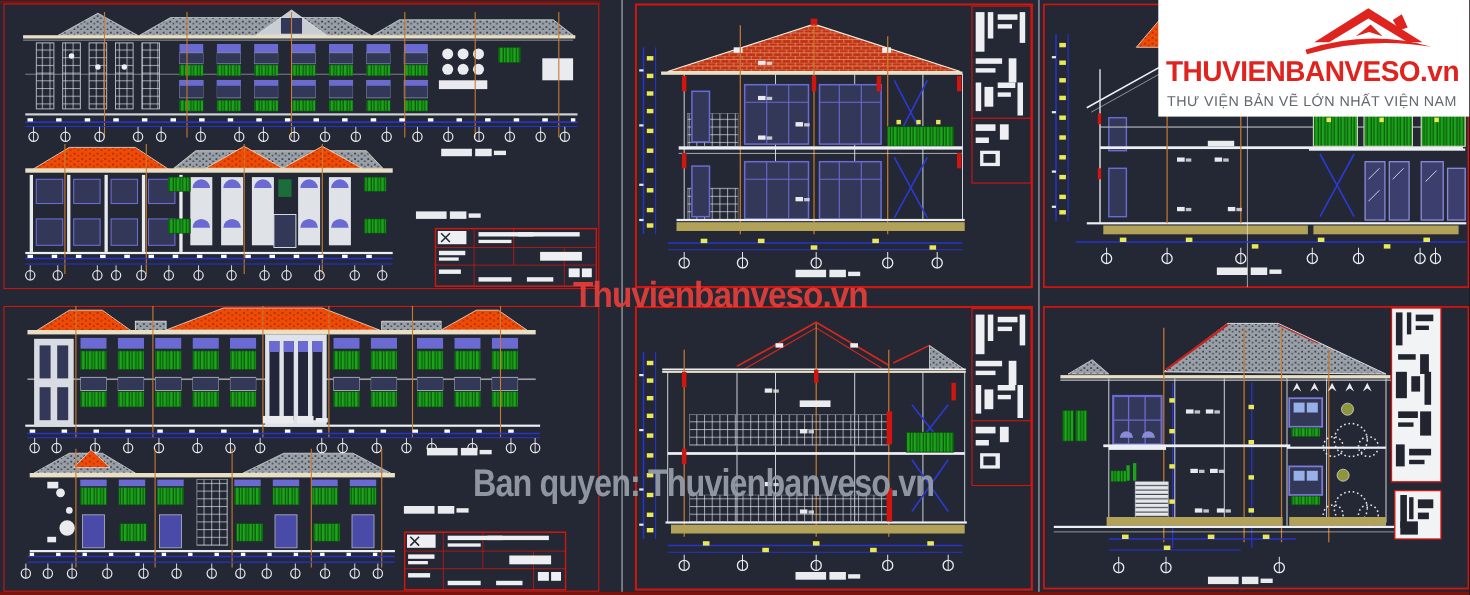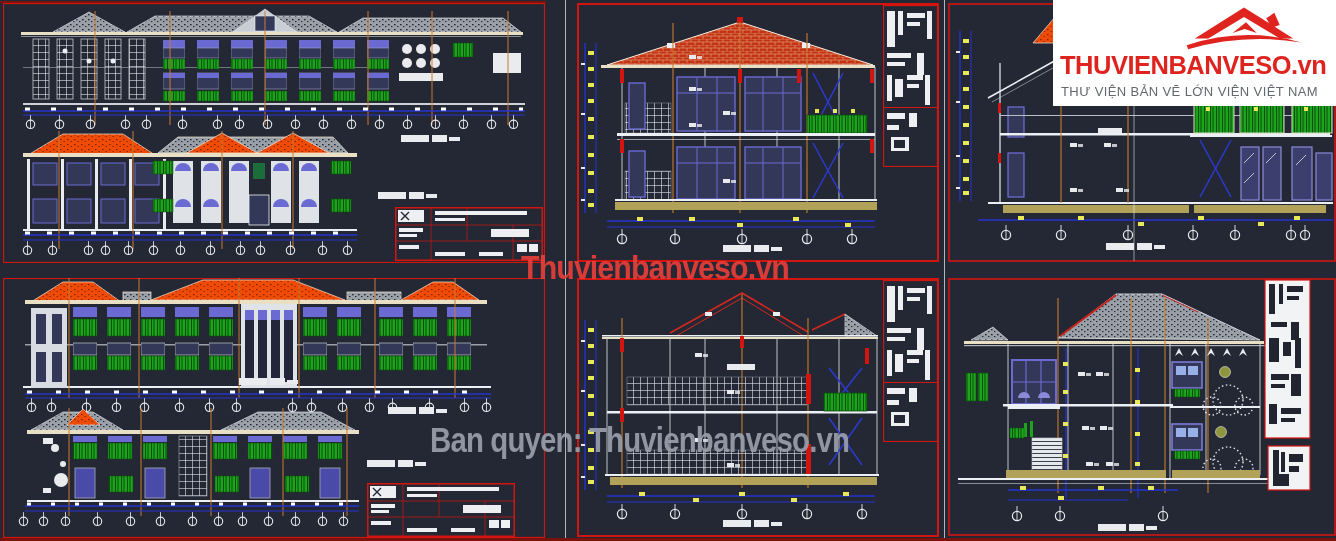--- a/index.html
+++ b/index.html
@@ -905,16 +905,16 @@
 <div id="wm-bottom">Ban quyen: Thuvienbanveso.vn</div>
 
 <div id="logo-box">
   <svg id="logo-icon" width="128" height="50" viewBox="0 0 190 70">
     <polygon points="22,52 95,6 168,52 148,52 95,20 42,52" fill="var(--c-logored)"></polygon>
     <polygon points="128,22 140,14 148,32 136,36" fill="var(--c-logored)"></polygon>
     <polygon points="78,44 98,28 114,44 96,38" fill="var(--c-logored)"></polygon>
     <path d="M10 62 Q95 34 180 58 Q95 44 12 68 Z" fill="var(--c-logored)"></path>
   </svg>
   <div id="logo-brand">THUVIENBANVESO.vn</div>
-  <div id="logo-tagline">THƯ VIỆN BẢN VẼ LỚN VIỆN VIỆT NAM</div>
+  <div id="logo-tagline">THƯ VIỆN BẢN VẼ LỚN NHẤT VIỆN NAM</div>
 </div>
 
 </div>
 
 </body></html>

